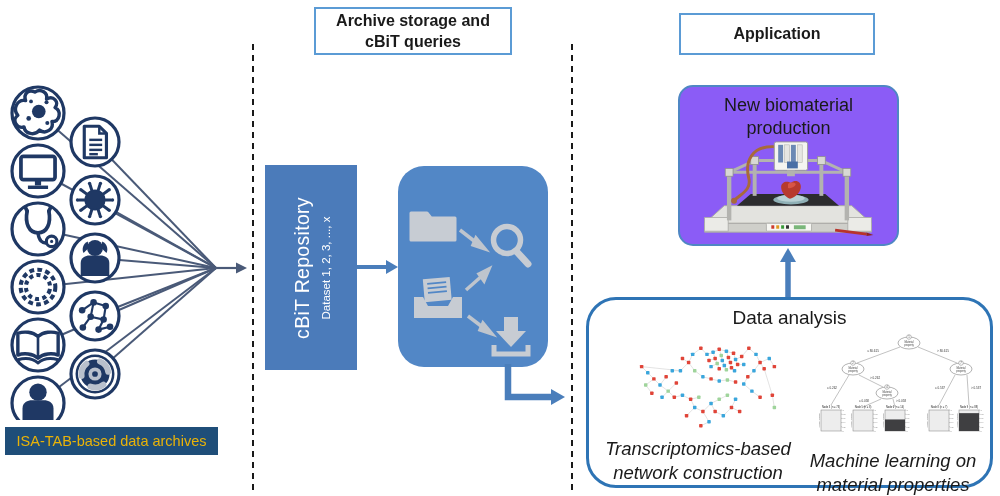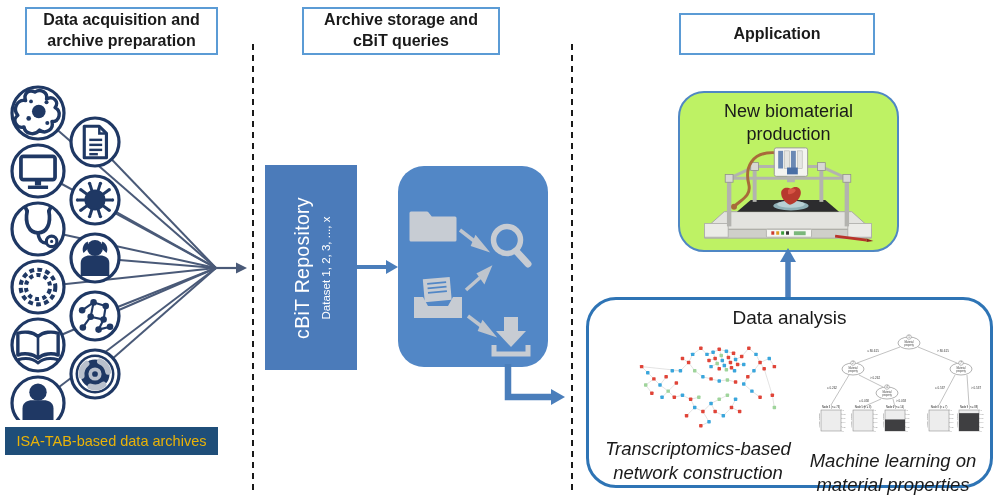--- a/index.html
+++ b/index.html
@@ -1,21 +1,21 @@
 <!DOCTYPE html>
 <html><head>
 <meta charset="utf-8">
 <style>
   html,body{margin:0;padding:0;background:#fff;font-family:"Liberation Sans",sans-serif;color:#1a1a1a;}
   #canvas{position:relative;width:1000px;height:496px;background:#fff;overflow:hidden;}
 
   .sec-title{position:absolute;background:#fff;border:2px solid #5b9bd5;display:flex;flex-direction:column;
     justify-content:center;align-items:center;font-weight:700;font-size:16px;line-height:1.3;text-align:center;}
   #title-acquisition{left:25px;top:7px;width:189px;height:44px;}
-  #title-storage{left:302px;top:7px;width:194px;height:44px;}
+  #title-storage{left:314px;top:7px;width:194px;height:44px;justify-content:flex-end;}
   #title-application{left:667px;top:13px;width:192px;height:38px;margin-left:12px;}
 
   .divider{position:absolute;top:44px;height:450px;width:2px;
     background:repeating-linear-gradient(180deg,#191919 0 6px,transparent 6px 11px);}
   #divider-1{left:252px;} #divider-2{left:571px;}
 
   #acq-svg{position:absolute;left:0;top:80px;width:250px;height:340px;z-index:2;}
   #isa-box{position:absolute;left:5px;top:427px;width:213px;height:28px;background:#1f4e79;color:#eab308;
     display:flex;align-items:center;justify-content:center;font-size:14.5px;z-index:1;}
 
@@ -26,46 +26,42 @@
 
   .arrow-svg{position:absolute;overflow:visible;}
   #arrow-repo-portal{left:355px;top:256px;width:46px;height:24px;}
   #arrow-portal-analysis{left:495px;top:364px;width:85px;height:44px;}
   #arrow-analysis-production{left:776px;top:247px;width:24px;height:52px;}
 
   #portal-box{position:absolute;left:398px;top:166px;width:150px;height:201px;background:#5287c6;border-radius:26px;color:#fff;}
   #portal-box .t{padding-top:11px;text-align:center;font-size:18px;}
   #portal-icons{position:absolute;left:0;top:0;width:150px;height:201px;}
 
-  #production-box{position:absolute;left:678px;top:91px;width:217px;height:157px;background:#bef264;
-    border:2.5px solid #4f87c4;border-radius:26px;}
+  #production-box{position:absolute;left:678px;top:85px;width:217px;height:157px;background:#8b5cf6;
+    border:2.5px solid #4f87c4;border-radius:15px;}
   #production-box .t{padding-top:7px;text-align:center;font-size:18px;line-height:1.28;}
   #printer-svg{position:absolute;left:8px;top:50px;width:200px;height:103px;}
 
   #analysis-box{position:absolute;left:586px;top:297px;width:401px;height:185px;background:#fff;
     border:3px solid #2e74b5;border-radius:30px;}
   #analysis-box .t{margin-top:7px;text-align:center;font-size:19px;}
   #network-svg{position:absolute;left:28px;top:36px;width:182px;height:97px;}
   #tree-svg{position:absolute;left:228px;top:31px;width:168px;height:103px;}
   .caption{position:absolute;font-style:italic;font-size:18.5px;line-height:1.3;text-align:center;}
   #caption-network{left:8px;top:137px;width:202px;}
   #caption-ml{left:212px;top:137px;width:184px;margin-top:12px;}
 </style>
 </head>
 <body>
 
 <div id="canvas">
 
   <div class="divider" id="divider-1"></div>
   <div class="divider" id="divider-2"></div>
 
-  <div class="sec-title" id="title-acquisition">
-    <span>Data acquisition and</span>
-    <span>archive preparation</span>
-  </div>
   <div class="sec-title" id="title-storage">
     <span>Archive storage and</span>
     <span>cBiT queries</span>
   </div>
   <div class="sec-title" id="title-application">
     <span>Application</span>
   </div>
 
   <svg id="acq-svg" viewBox="0 0 250 340">
       <line x1="38" y1="33" x2="216" y2="188" stroke="#4a5a78" stroke-width="2"></line>

